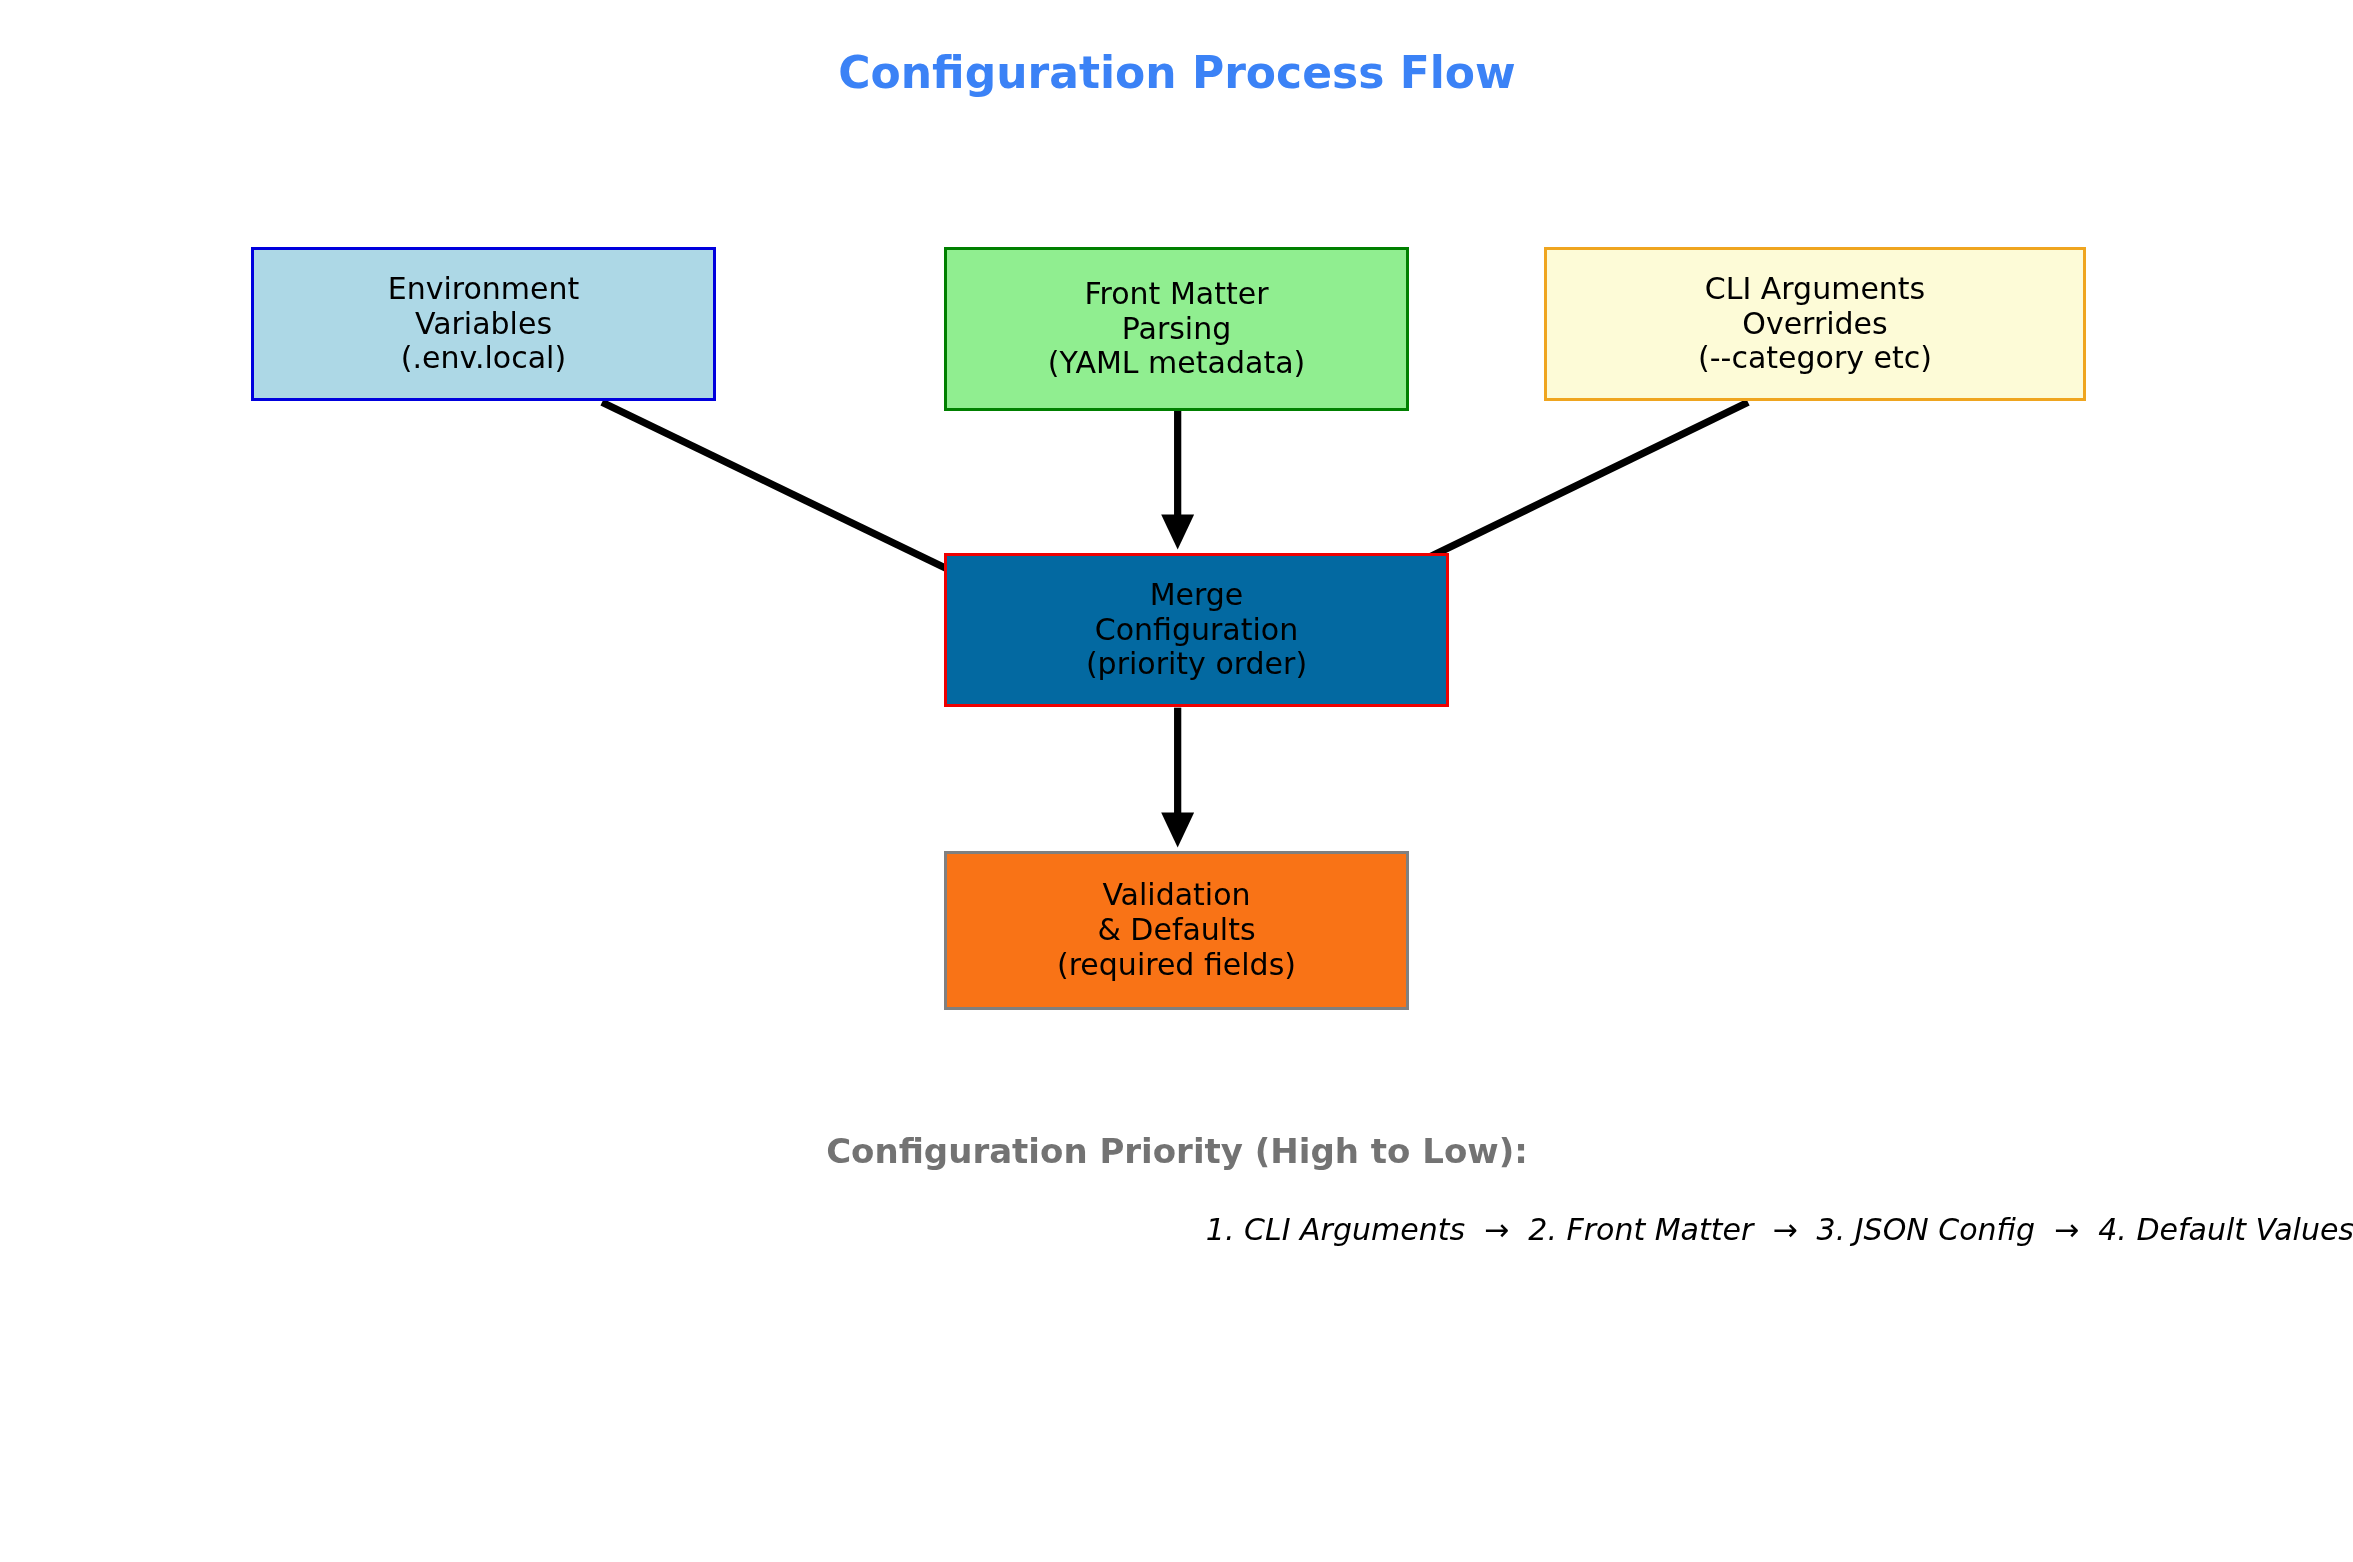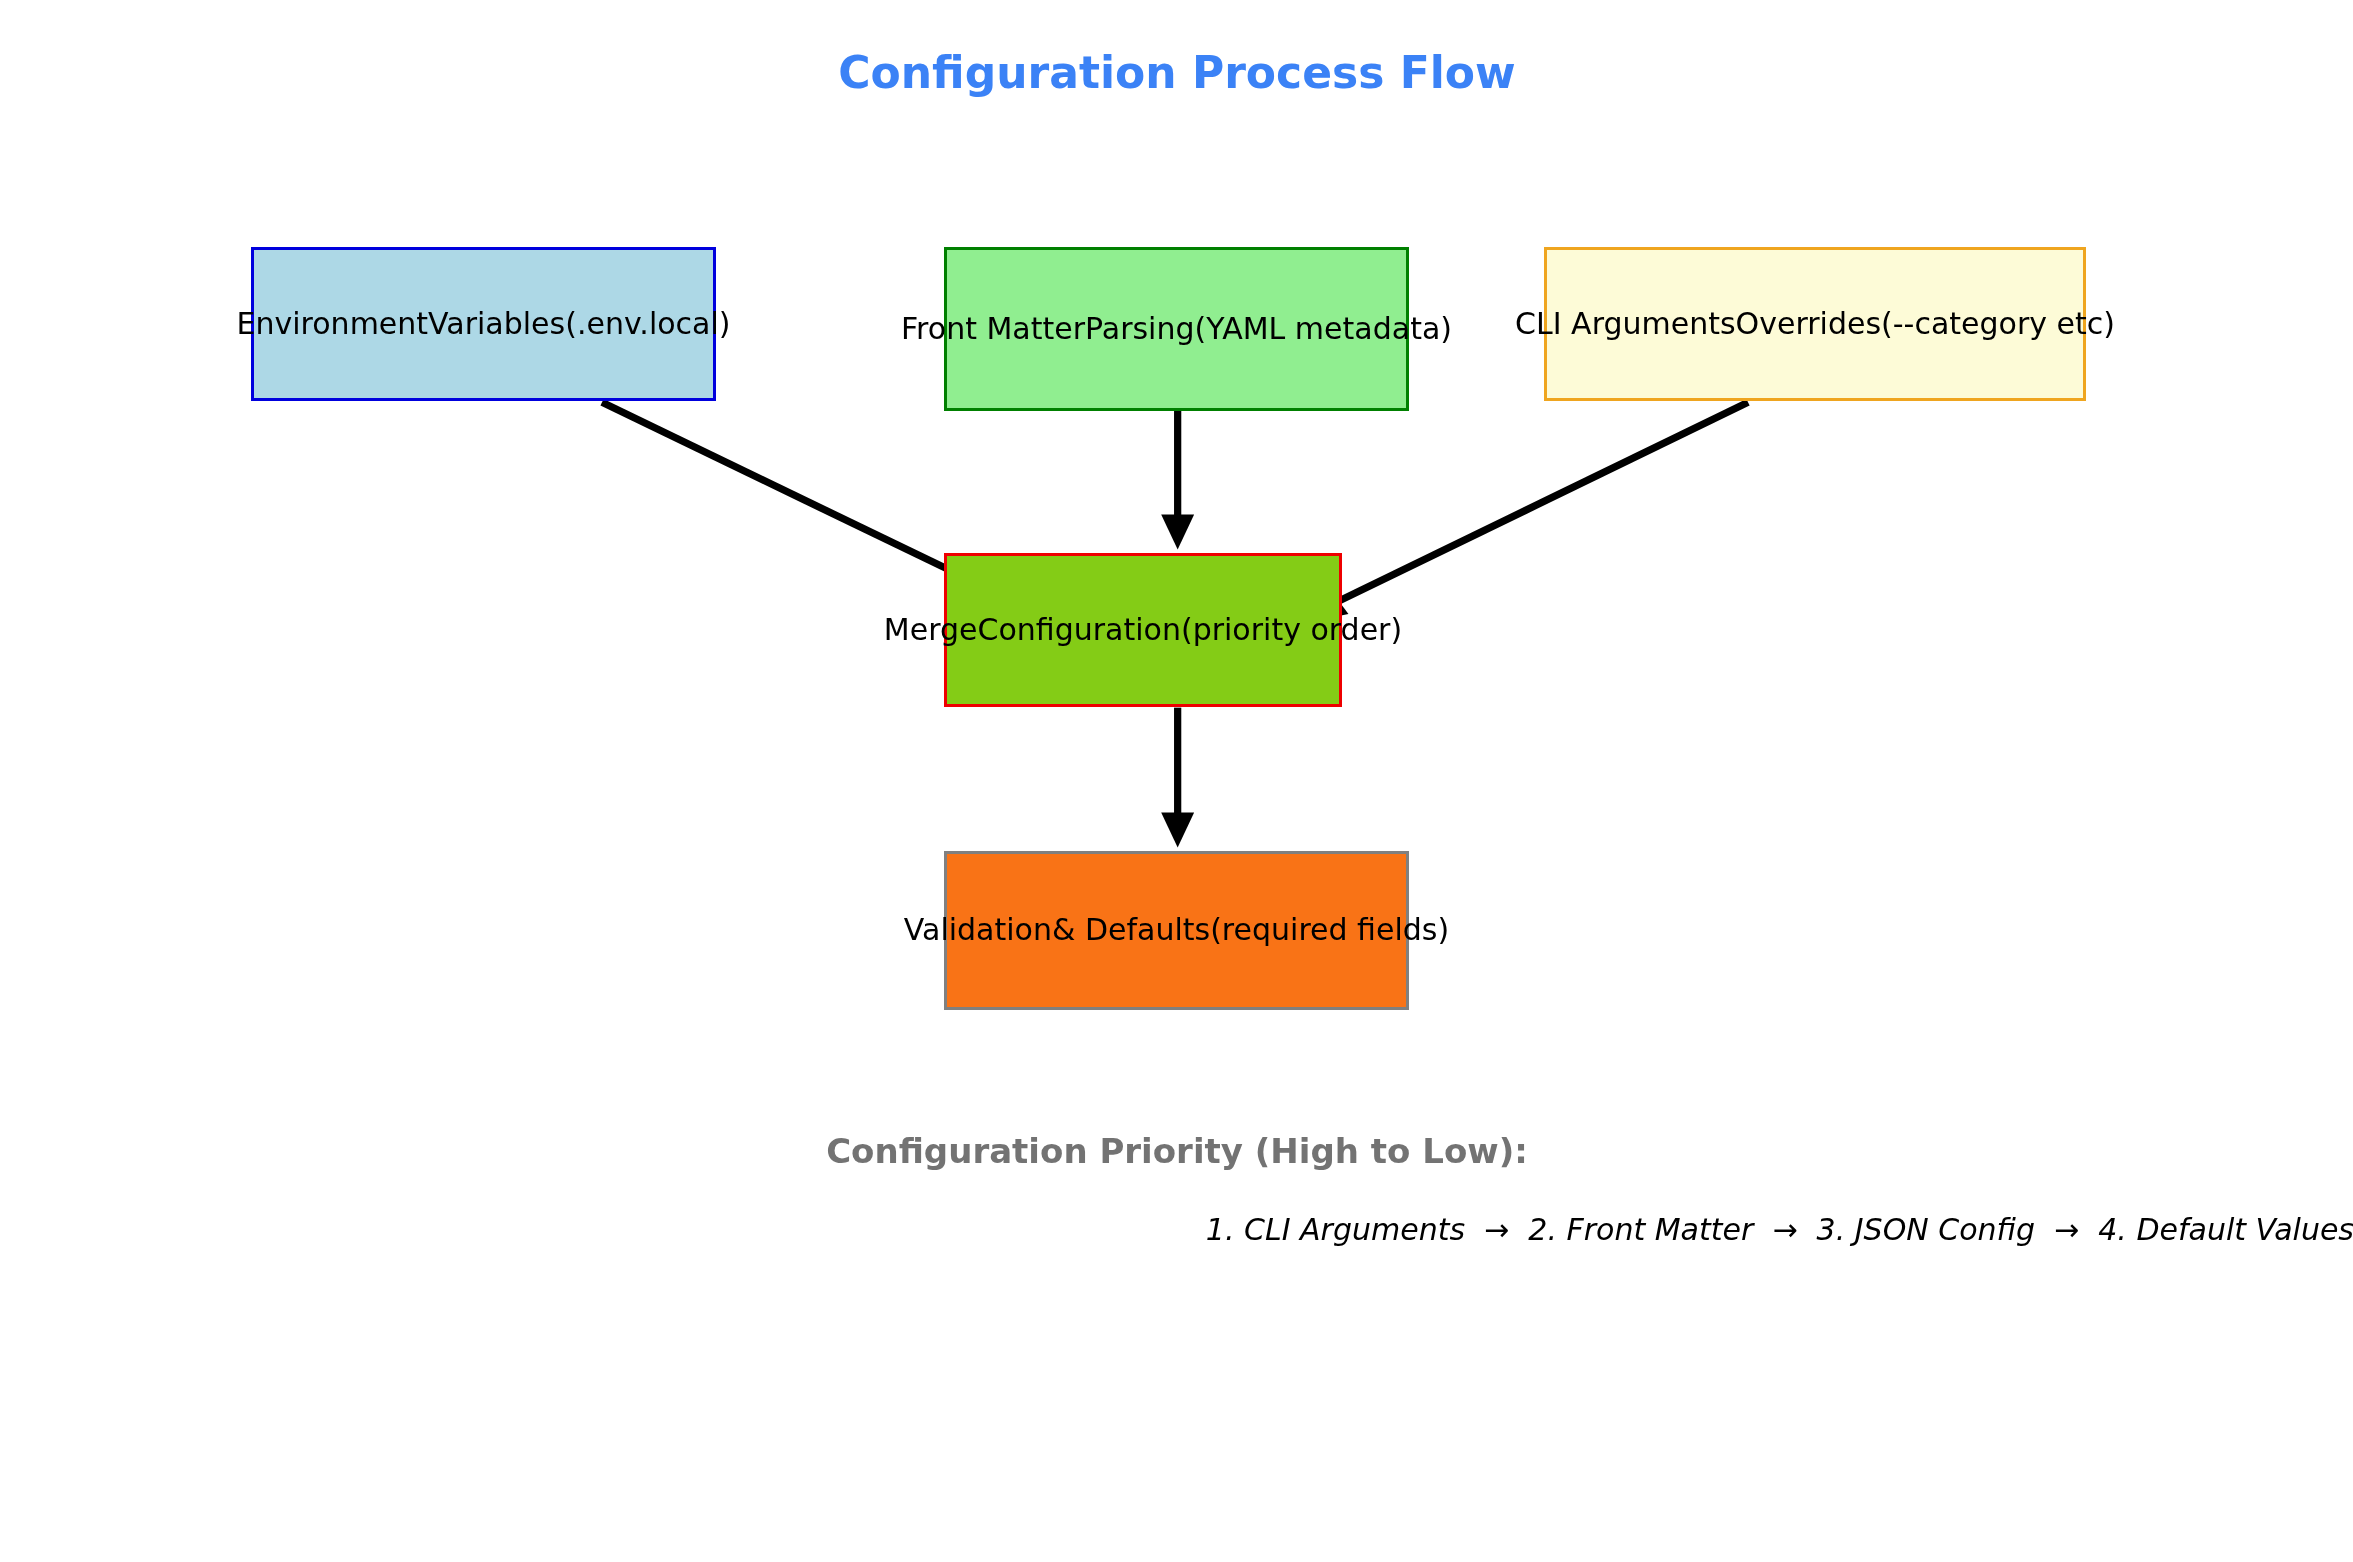--- a/index.html
+++ b/index.html
@@ -30,21 +30,21 @@
     font-size: 44px;
     font-weight: bold;
     color: #3b82f6;
     letter-spacing: 0px;
   }
   
   .node {
     position: absolute;
     box-sizing: border-box;
     display: flex;
-    flex-direction: row;
+    flex-direction: column;
     align-items: center;
     justify-content: center;
     color: #000000;
     font-size: 30px;
     line-height: 1.16;
     text-align: center;
   }
   .node .line { display: block; white-space: pre; }
 
   #node-env {
@@ -61,22 +61,22 @@
   }
   #node-cli {
     left: 1544px; top: 247px;
     width: 542px; height: 154px;
     background: #fdfbd7;
     border: 3.3px solid #efa51f;
     text-align: right;
   }
   #node-merge {
     left: 944px; top: 553px;
-    width: 398px; height: 154px;
-    background: #84cc16;
+    width: 505px; height: 154px;
+    background: #0369a1;
     border: 3.3px solid #ee0000;
   }
   #node-validation {
     left: 944px; top: 851px;
     width: 465px; height: 159px;
     background: #f97316;
     border: 3.3px solid #808080;
   }
   
   .priority-heading {

